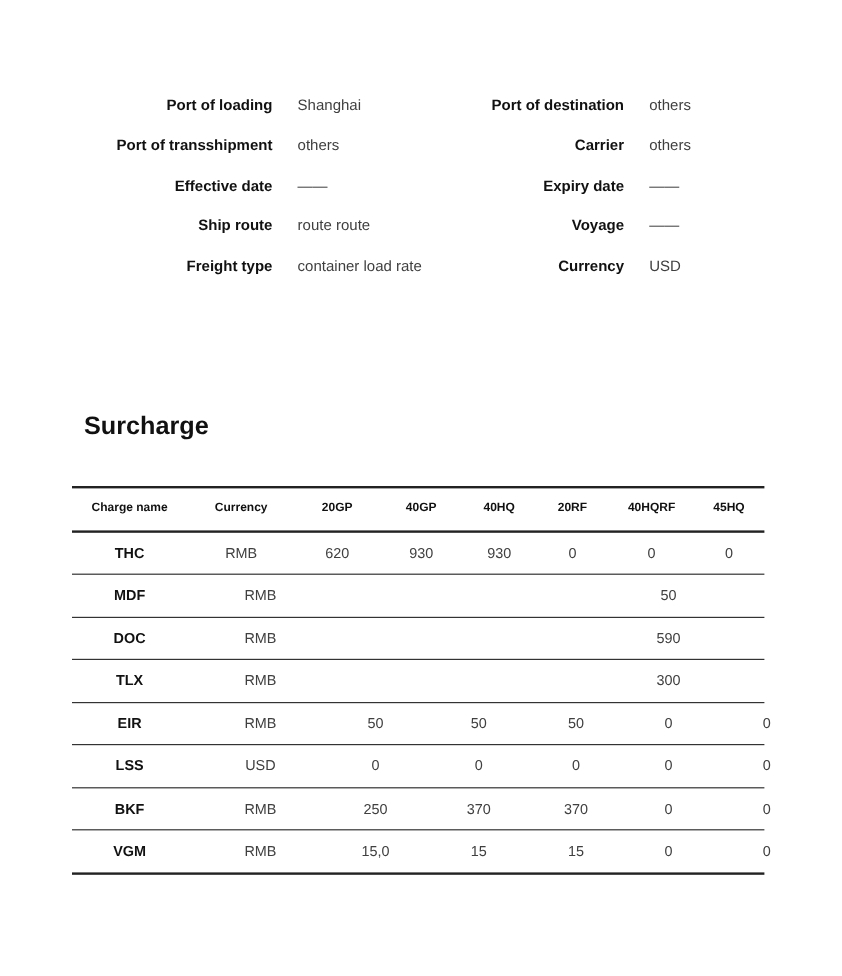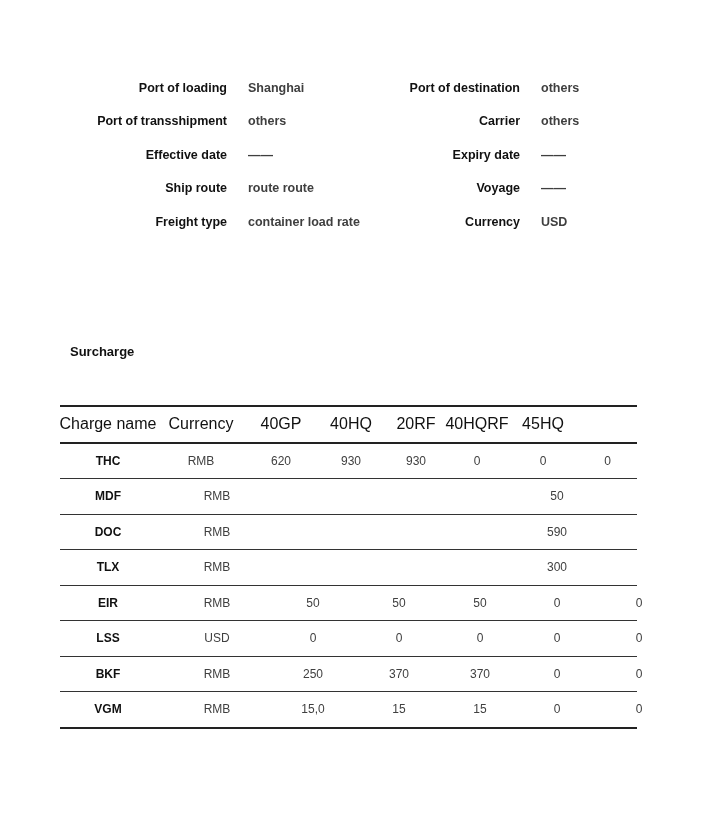--- a/index.html
+++ b/index.html
@@ -24,39 +24,38 @@
     display: grid;
     grid-template-columns: 167px 171px 122px 141px;
   }
   .info-cell {
     height: 33.5px;
     display: flex;
     align-items: center;
     font-size: 12.5px;
     line-height: 1;
     white-space: nowrap;
-    font-weight: bold;
   }
   .info-label {
     justify-content: flex-end;
     text-align: right;
     font-weight: bold;
     color: #111111;
   }
   .info-value {
     padding-left: 21px;
     color: #3f3f3f;
   }
 
   
   .section-title {
     position: absolute;
     top: 344px;
     left: 70px;
-    font-size: 13px;
+    font-size: 21px;
     font-weight: bold;
     color: #111111;
   }
 
   
   .rate-table {
     position: absolute;
     top: 405px;
     left: 60px;
     width: 577px;
@@ -77,23 +76,23 @@
   }
   .t-cell {
     display: flex;
     align-items: center;
     justify-content: center;
     font-size: 12px;
     line-height: 1;
     white-space: nowrap;
   }
   .t-cell.head {
-    font-weight: normal;
-    color: #111111;
-    font-size: 16px;
+    font-weight: bold;
+    color: #111111;
+    font-size: 10px;
   }
   .t-cell.charge {
     font-weight: bold;
     color: #111111;
   }
   .t-cell.val {
     color: #404040;
   }
 </style>
 </head>
@@ -123,20 +122,21 @@
       <div class="info-cell info-label">Currency</div>
       <div class="info-cell info-value">USD</div>
     </div>
 
   <div class="section-title">Surcharge</div>
 
   <div class="rate-table" id="rate-table">
       <div class="t-row header">
         <div class="t-cell head">Charge name</div>
         <div class="t-cell head">Currency</div>
+        <div class="t-cell head">20GP</div>
         <div class="t-cell head">40GP</div>
         <div class="t-cell head">40HQ</div>
         <div class="t-cell head">20RF</div>
         <div class="t-cell head">40HQRF</div>
         <div class="t-cell head">45HQ</div>
       </div>
       <div class="t-row data">
         <div class="t-cell charge">THC</div>
         <div class="t-cell val">RMB</div>
         <div class="t-cell val">620</div>

